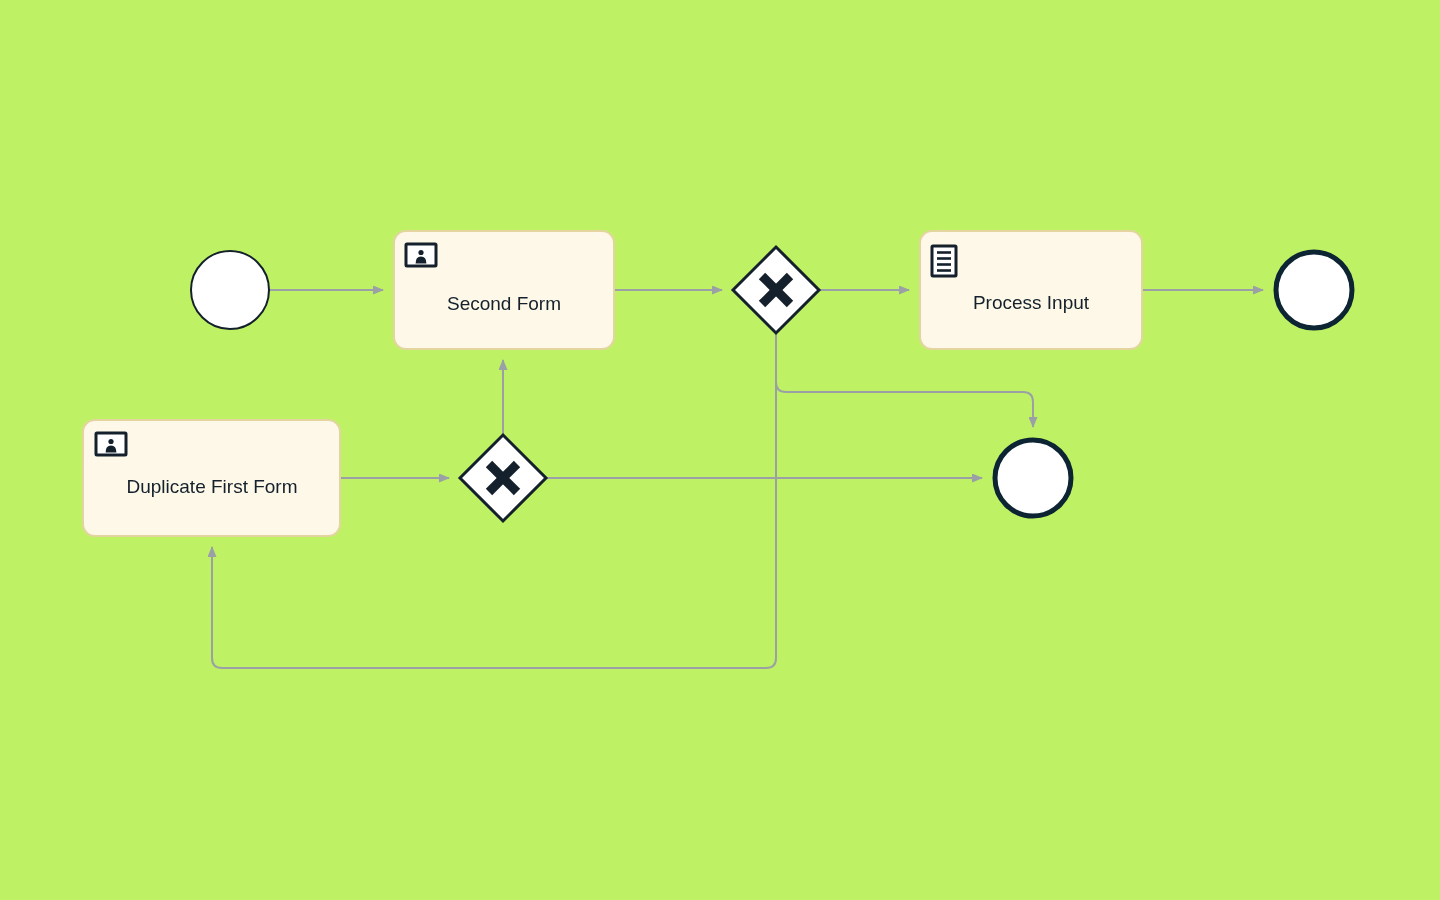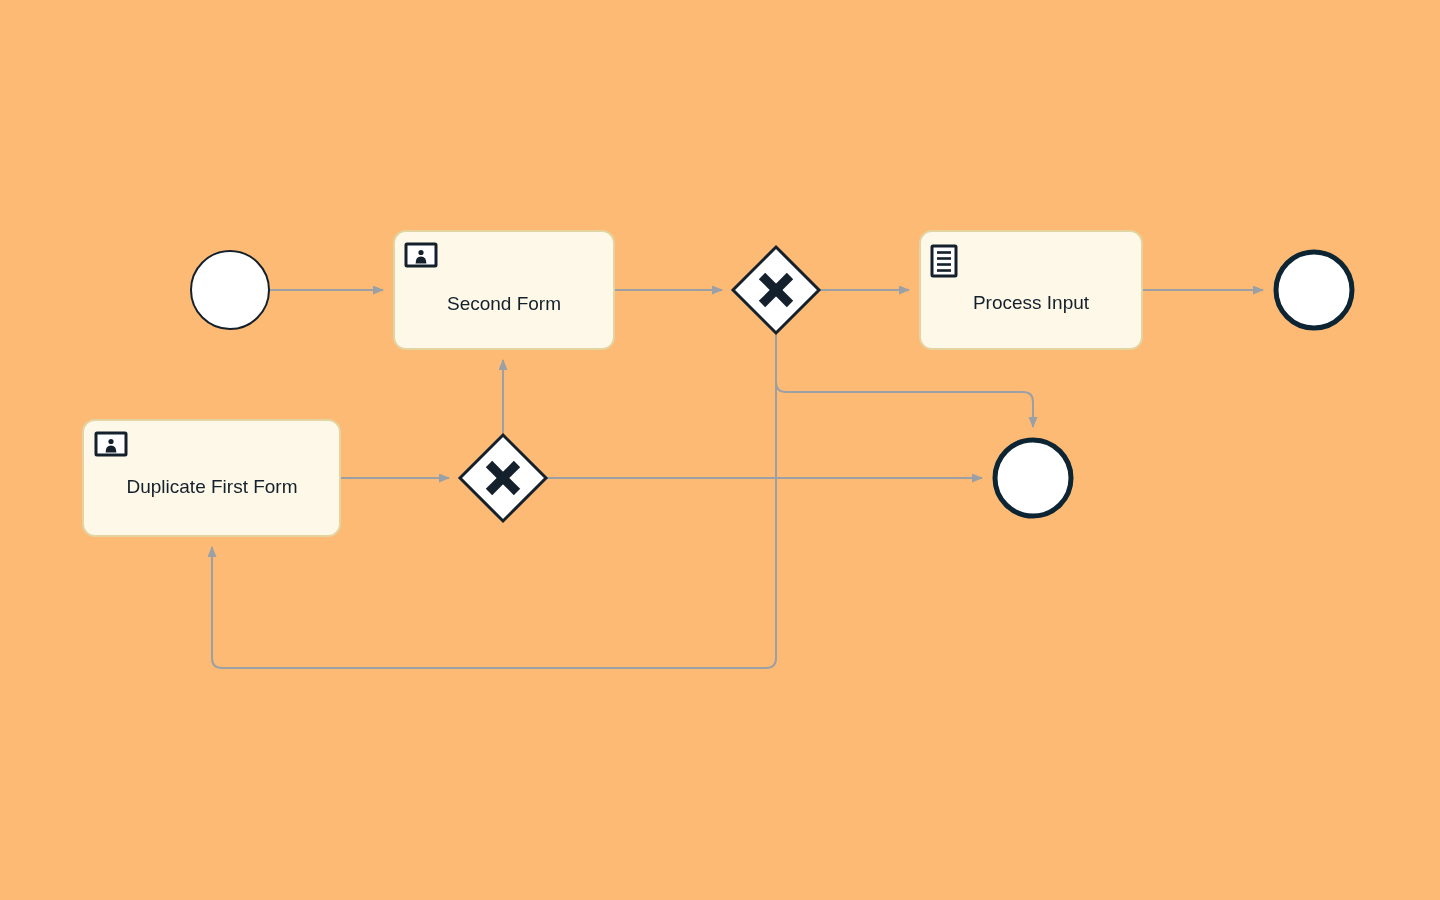--- a/index.html
+++ b/index.html
@@ -11,21 +11,21 @@
   body {
     width: 1440px;
     height: 900px;
     overflow: hidden;
     font-family: "Liberation Sans", "DejaVu Sans", sans-serif;
   }
   #bpmn-canvas {
     position: relative;
     width: 1440px;
     height: 900px;
-    background: #fdba74;
+    background: #bef264;
   }
   #bpmn-svg {
     position: absolute;
     top: 0;
     left: 0;
     width: 1440px;
     height: 900px;
     display: block;
   }
   .task-label {

